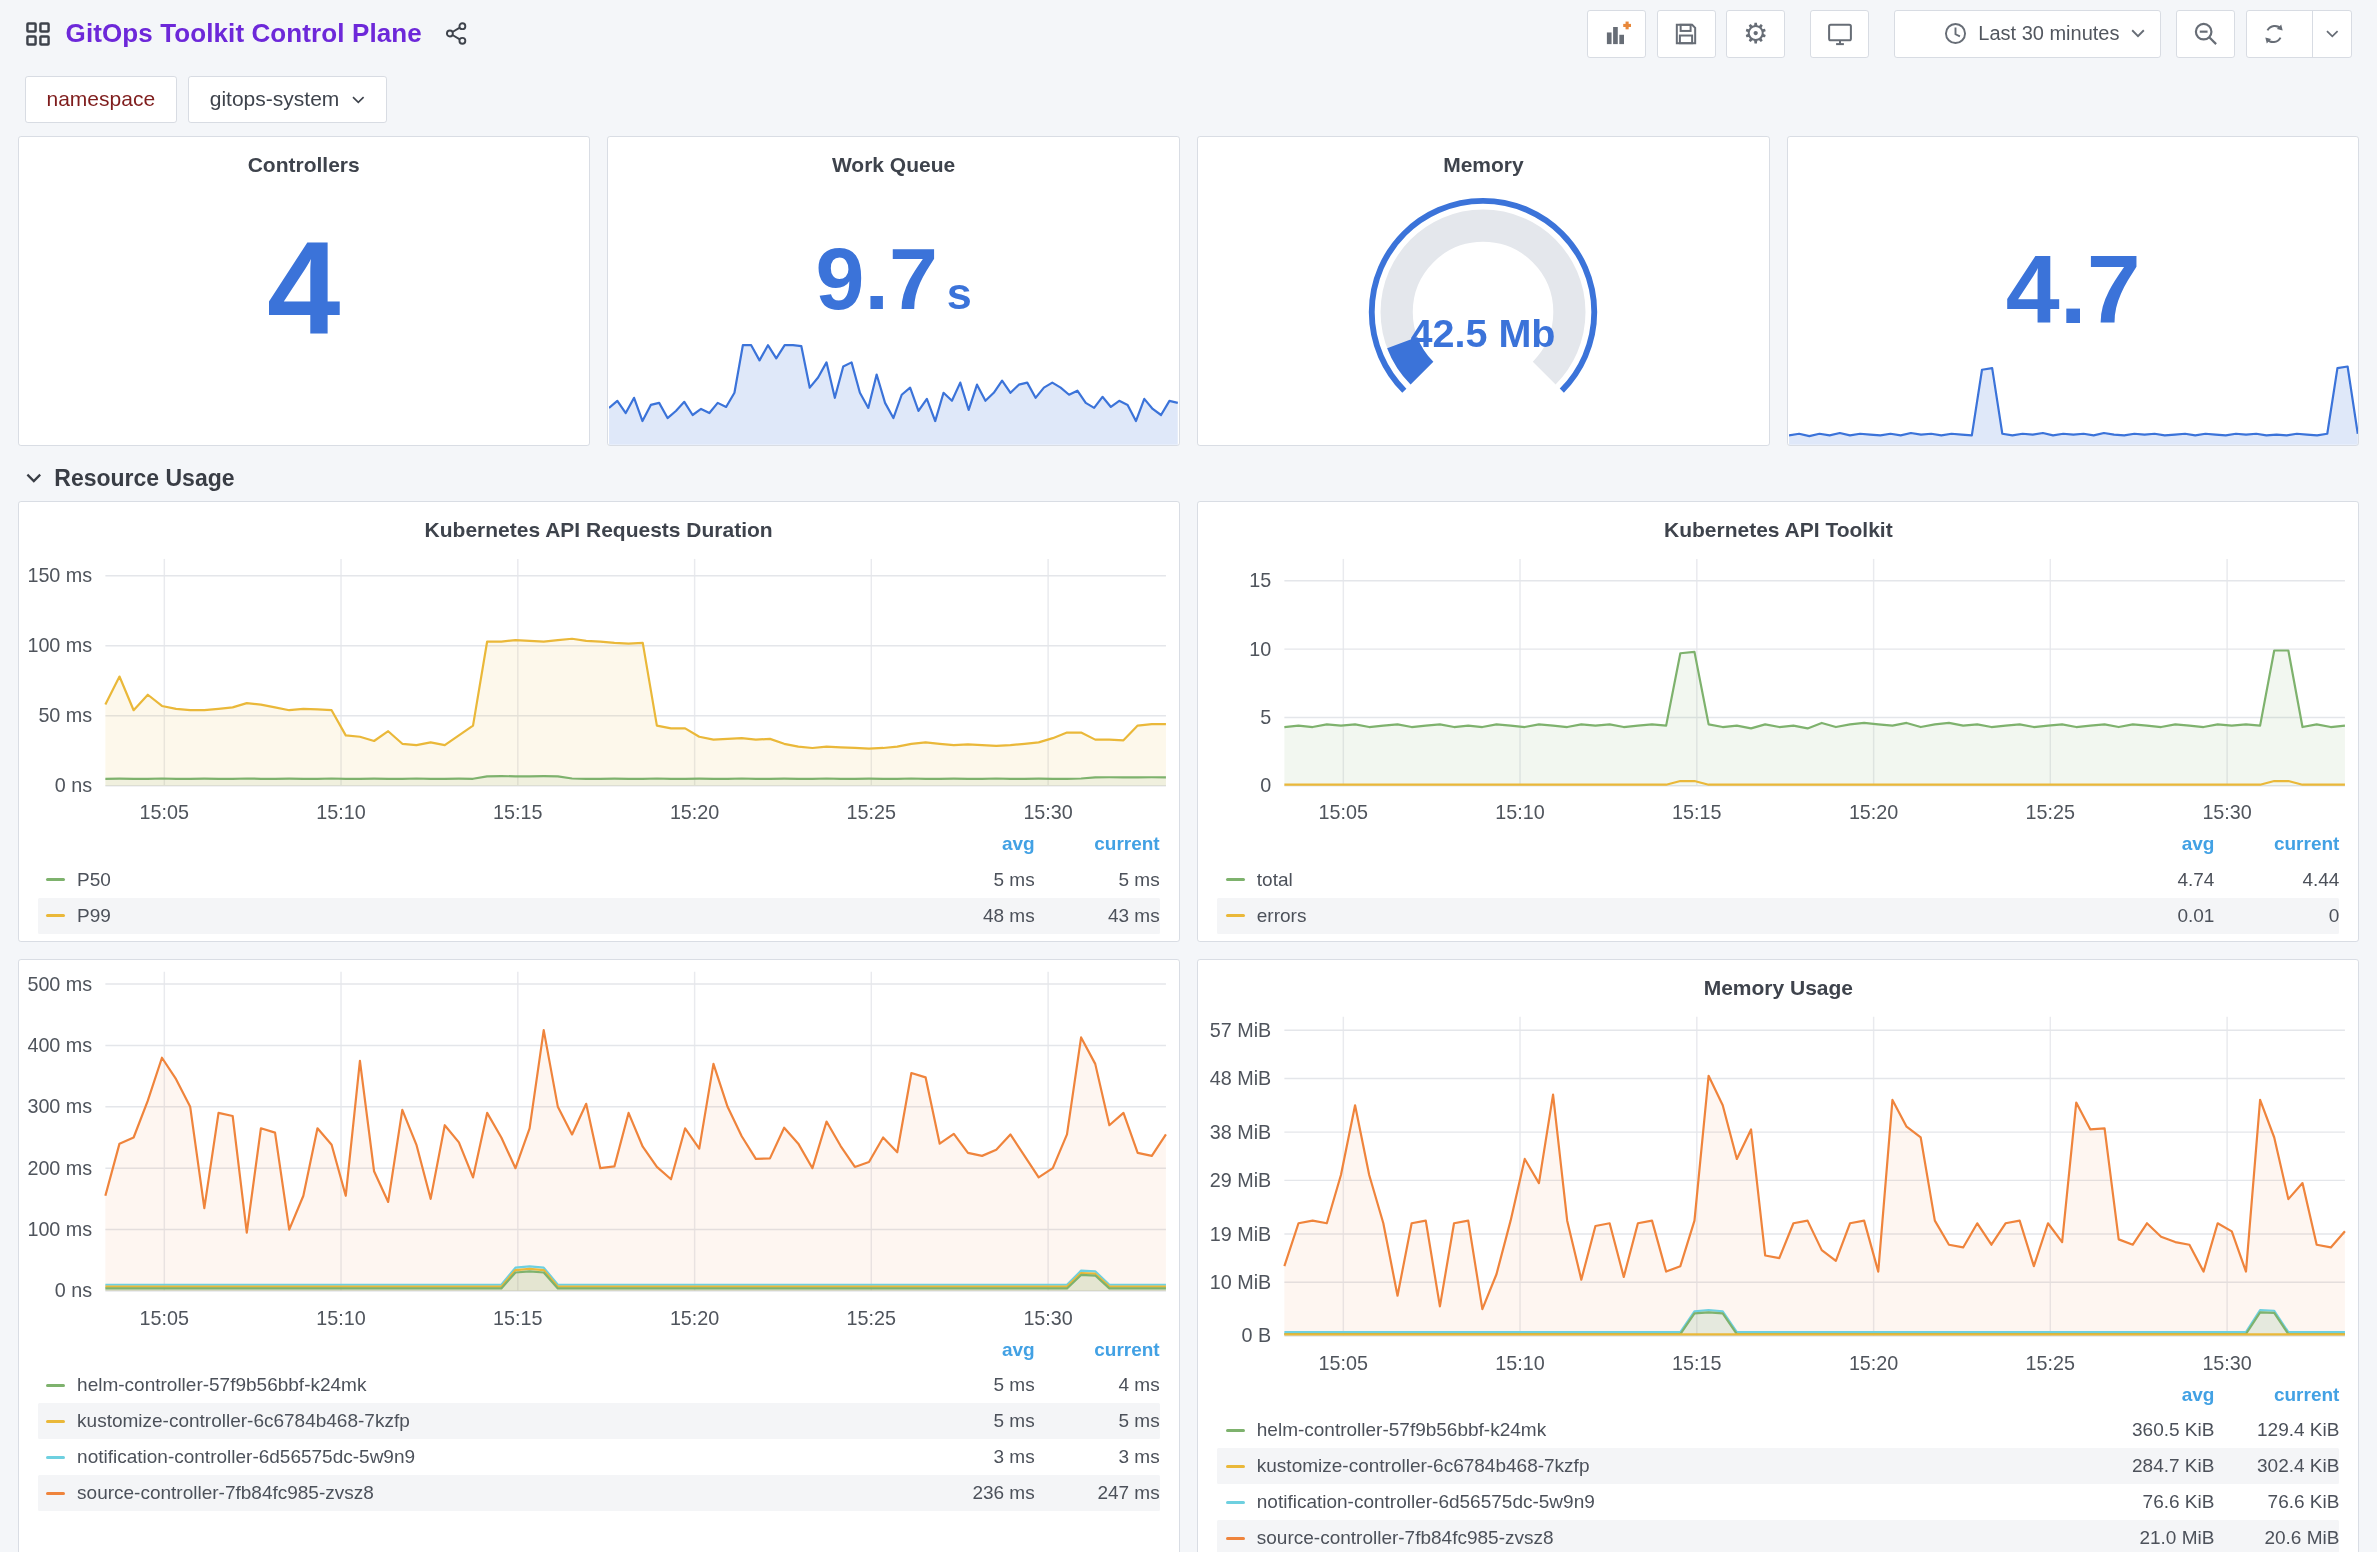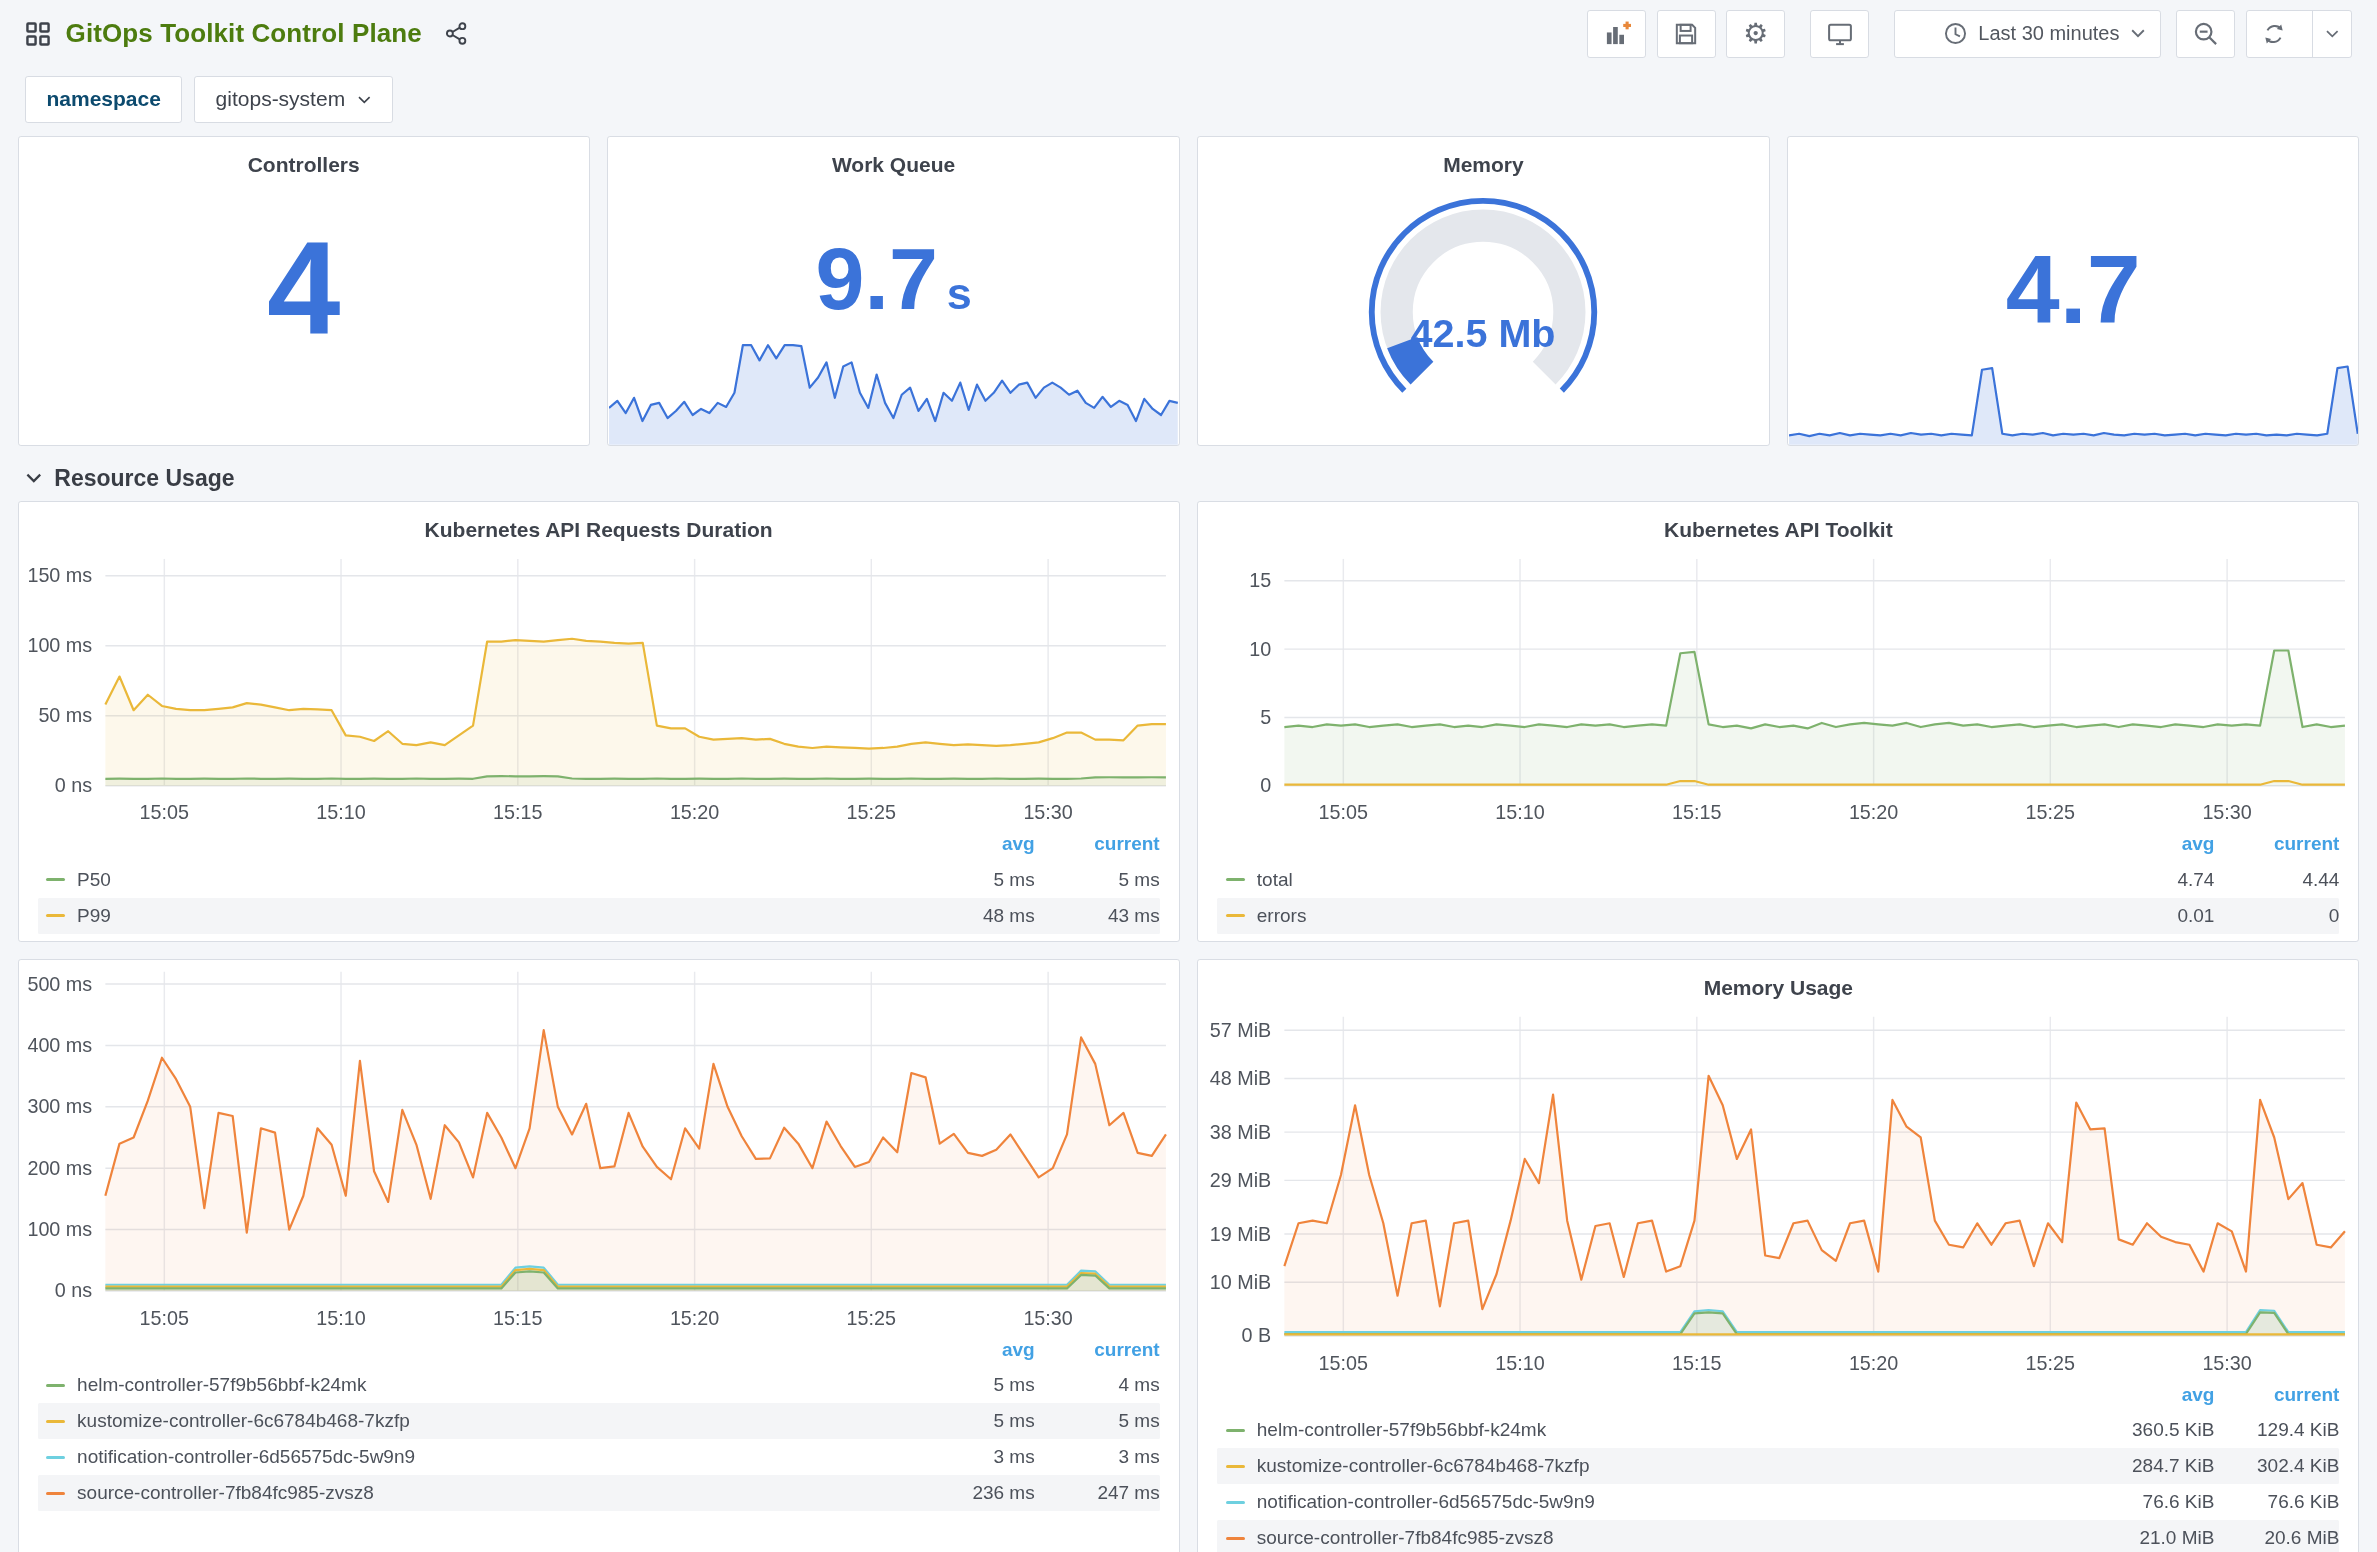--- a/index.html
+++ b/index.html
@@ -1,36 +1,36 @@
 <!DOCTYPE html>
 <html style="font-size:11.7px"><head>
 <meta charset="utf-8">
 <style>
   * { margin:0; padding:0; box-sizing:border-box; }
   html,body { width:2377px; height:1553px; background:#f4f6f9; font-family:"Liberation Sans",sans-serif; overflow:hidden; }
 
   
   .hdr { display:flex; align-items:center; height:67px; padding:0 25px; }
   .hdr-left { display:flex; align-items:center; gap:14.6px; }
-  .dash-title { font-size:26px; font-weight:600; color:#4d7c0f; letter-spacing:0.1px; }
+  .dash-title { font-size:26px; font-weight:600; color:#6d28d9; letter-spacing:0.1px; }
   .hdr-icon { color:#3e434c; display:flex; align-items:center; }
   .toolbar { margin-left:auto; display:flex; align-items:center; gap:10.3px; }
   .tbtn { height:48px; min-width:59px; padding:0 14.6px; background:#fff; border:0.7px solid #d8dce3; border-radius:2.9px;
           display:flex; align-items:center; justify-content:center; gap:10.3px; color:#676d76; cursor:pointer; }
   .tbtn.time { min-width:198px; font-size:20px; font-weight:500; color:#52575f;padding-left:48px; }
   .tbtn.split { padding:0; }
   .split-l,.split-r { height:100%; display:flex; align-items:center; justify-content:center; padding:0 14.6px; }
   .split-r { border-left:0.7px solid #d8dce3; padding:0 11.7px; }
   .glyph { font-family:"DejaVu Sans",sans-serif; font-size:28px; line-height:1; color:#676d76; }
 
   
   .vars { display:flex; gap:11.7px; margin:8.8px 25px 2.9px; }
   .chip { height:47px; padding:0 20.5px; background:#fff; border:0.7px solid #d8dce3; border-radius:2.9px;
           display:flex; align-items:center; gap:11.7px; font-size:21px; cursor:pointer; }
-  .chip .vlabel { color:#0c4a6e; font-weight:700; }
+  .chip .vlabel { color:#7f1d1d; font-weight:400; }
   .chip .vvalue { color:#3e434c; font-weight:500; }
 
   
   .panel { background:#fff; border:0.7px solid #d9dde4; border-radius:2.9px; position:relative; overflow:hidden; }
   .panel-title { text-align:center; font-size:21px; font-weight:600; color:#3e434c; padding-top:16px; height:45px; cursor:pointer; }
 
   .stats { display:grid; grid-template-columns:repeat(4,1fr); gap:17.6px; margin:13px 17.6px 0; }
   .stat-panel { height:310px; }
   .big-num { position:absolute; left:0; right:0; text-align:center; font-weight:700; color:#3b73d9; line-height:1; z-index:2; }
   .n-controllers { top:85px; font-size:132px; }

